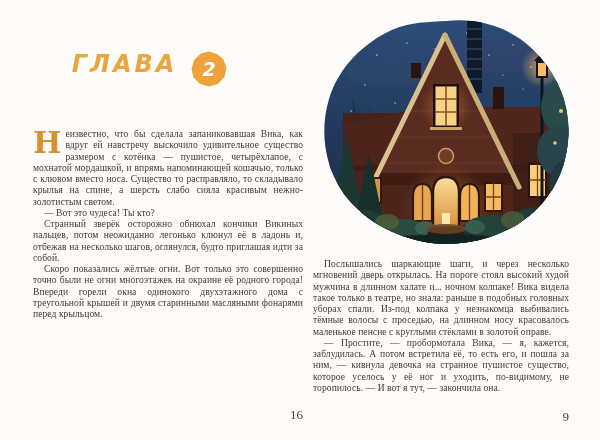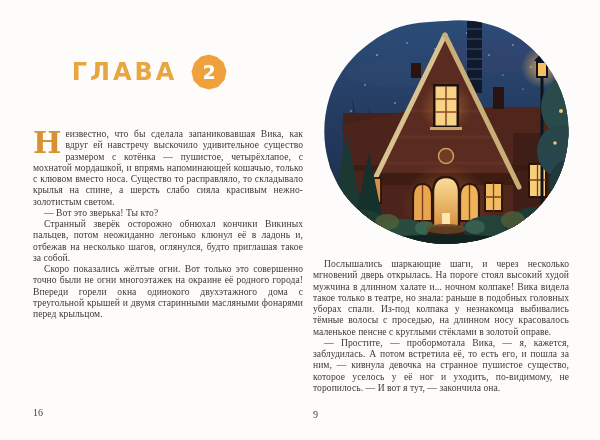--- a/index.html
+++ b/index.html
@@ -7,21 +7,21 @@
     width:600px;height:440px;
     background:#ffffff;
     font-family:"Liberation Serif", serif;
     overflow:hidden;
   }
   .spread{position:relative;width:600px;height:440px;background:#fdfcfb;}
 
   
   .chapter-heading{
     position:absolute;left:0;top:50px;width:300px;height:44px;
-    display:flex;align-items:center;justify-content:center;gap:13px;
+    display:flex;align-items:flex-start;justify-content:center;gap:13px;font-style:italic;
   }
   .chapter-word{
     font-family:"DejaVu Sans", sans-serif;
     font-weight:bold;font-size:24px;letter-spacing:3px;
     color:#E9A63E;
   }
   .chapter-badge{width:38px;height:38px;flex:0 0 auto;}
 
   .text-block{
     position:absolute;
@@ -37,21 +37,21 @@
   p.para.first{text-indent:0;}
   .dropcap{
     float:left;
     font-family:"DejaVu Serif", serif;font-weight:bold;
     font-size:30px;line-height:28px;
     color:#D8912F;
     margin:1px 4px 0 0;
   }
   .pagenum{
     position:absolute;top:407px;
-    font-size:10px;color:#47433F;text-align:left;
+    font-size:13px;color:#47433F;text-align:right;
   }
   .pagenum.left{left:33px;width:270px;}
   .pagenum.right{left:313px;width:256px;top:409px;}
 
   
   .illustration{
     position:absolute;left:317px;top:15px;width:259px;height:236px;
   }
 </style>
 </head>
@@ -64,22 +64,22 @@
     <div class="chapter-heading">
       <span class="chapter-word">ГЛАВА</span>
       <svg class="chapter-badge" viewBox="0 0 38 38">
         <path d="M19,1.5 L27,4 L33.5,9.5 L36.5,18 L34.5,27 L28,34 L19,36.5 L10,34 L3.5,27.5 L1.5,18.5 L4.5,9.5 L11,3.5 Z" fill="#EFA23B"></path>
         <text x="19" y="26" text-anchor="middle" font-family="DejaVu Sans, sans-serif" font-size="19" font-weight="bold" fill="#ffffff">2</text>
       </svg>
     </div>
 
     <div class="text-block left-text">
       <p class="para first"><span class="dropcap">Н</span><span>еизвестно, что бы сделала запаниковавшая Вика, как вдруг ей навстречу выскочило удивительное существо размером с котёнка — пушистое, четырёхлапое, с мохнатой мордашкой, и впрямь напоминающей кошачью, только с клювом вместо носа. Существо то расправляло, то складывало крылья на спине, а шерсть слабо сияла красивым нежно-золотистым светом.</span></p>
-      <p class="para">— Вот это зверька! Ты кто?</p>
-      <p class="para">Странный зверёк осторожно обнюхал кончики Викиных пальцев, потом неожиданно легонько клюнул её в ладонь и, отбежав на несколько шагов, оглянулся, будто приглашая такое за собой.</p>
+      <p class="para">— Вот это чудеса! Ты кто?</p>
+      <p class="para">Странный зверёк осторожно обнюхал кончики Викиных пальцев, потом неожиданно легонько клюнул её в ладонь и, отбежав на несколько шагов, оглянулся, будто приглашая идти за собой.</p>
       <p class="para">Скоро показались жёлтые огни. Вот только это совершенно точно были не огни многоэтажек на окраине её родного города! Впереди горели окна одинокого двухэтажного дома с треугольной крышей и двумя старинными масляными фонарями перед крыльцом.</p>
     </div>
 
     <div class="pagenum left">16</div>
   </div>
 
   <div>
 
     <svg class="illustration" viewBox="0 0 259 236">
       <defs>

